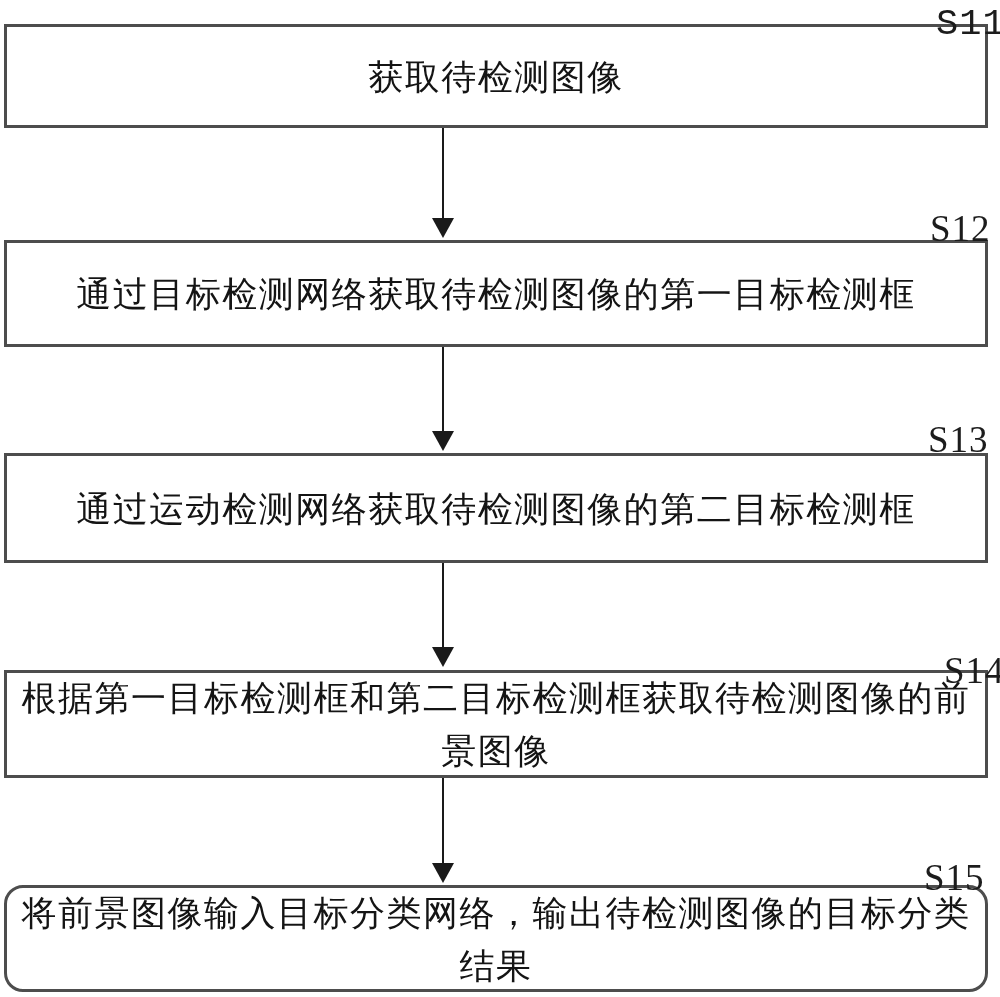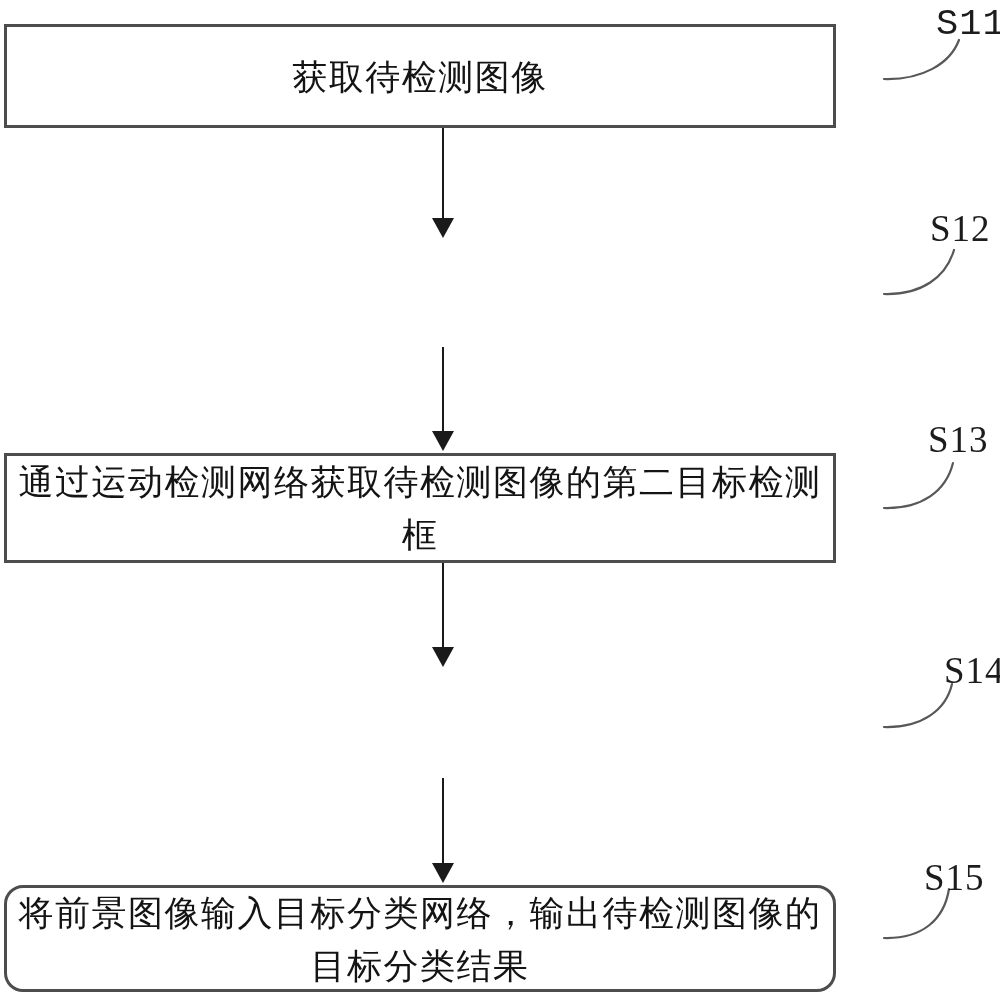--- a/index.html
+++ b/index.html
@@ -13,21 +13,21 @@
     position: relative;
     width: 1000px;
     height: 997px;
     background: #ffffff;
     overflow: hidden;
   }
   
   .step-box {
     position: absolute;
     left: 4px;
-    width: 832px;
+    width: 984px;
     box-sizing: border-box;
     border: 3px solid #4d4d4d;
     background: #ffffff;
     display: flex;
     align-items: center;
     justify-content: center;
     text-align: center;
   }
   .step-text {
     display: block;
@@ -106,22 +106,28 @@
     <path d="M 884 79  C 922 80  950 64  959 40"></path>
     <path d="M 884 294 C 922 295 946 277 954 250"></path>
     <path d="M 884 508 C 922 509 946 491 953 463"></path>
     <path d="M 884 727 C 922 728 946 710 952 684"></path>
     <path d="M 884 938 C 922 939 944 920 949 889"></path>
   </svg>
 
   <div class="step-box box-s11">
     <span class="step-text">获取待检测图像</span>
   </div>
+  <div class="step-box box-s12">
+    <span class="step-text">通过目标检测网络获取待检测图像的第一目标检测框</span>
+  </div>
   <div class="step-box box-s13">
     <span class="step-text">通过运动检测网络获取待检测图像的第二目标检测框</span>
+  </div>
+  <div class="step-box box-s14">
+    <span class="step-text">根据第一目标检测框和第二目标检测框获取待检测图像的前景图像</span>
   </div>
   <div class="step-box box-s15">
     <span class="step-text">将前景图像输入目标分类网络，输出待检测图像的目标分类结果</span>
   </div>
 
   <div class="arrow-line al-1"></div>
   <div class="arrow-head ah-1"></div>
   <div class="arrow-line al-2"></div>
   <div class="arrow-head ah-2"></div>
   <div class="arrow-line al-3"></div>

